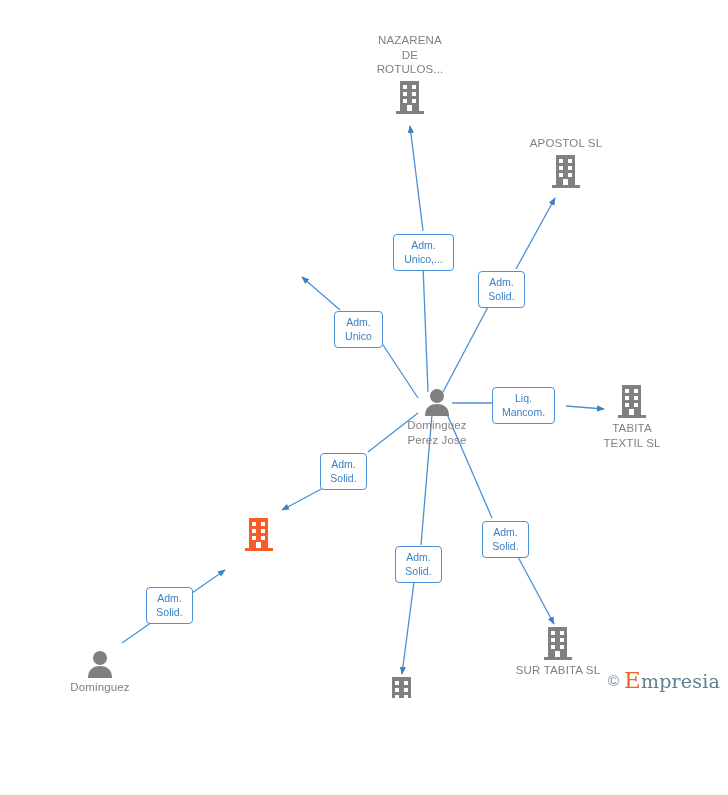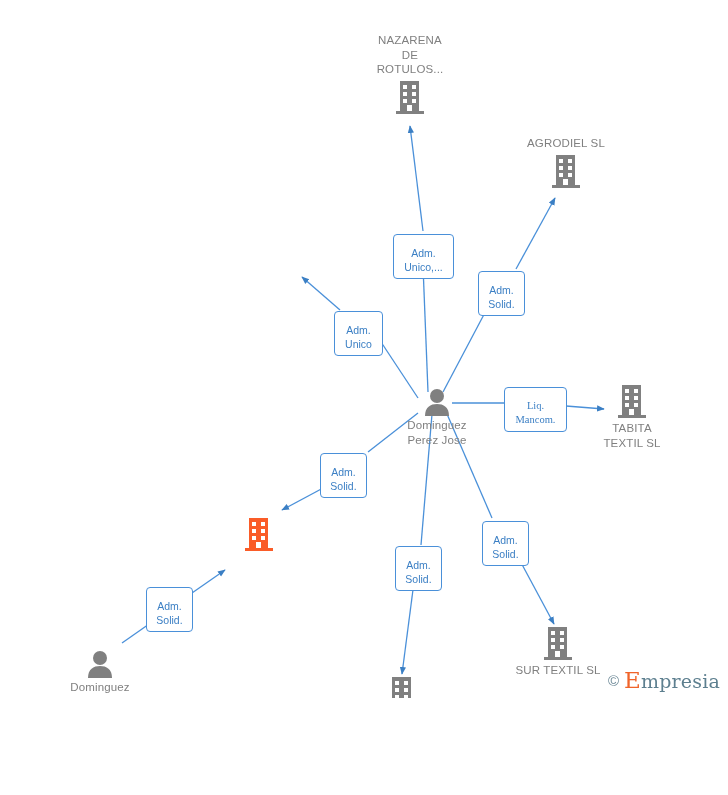--- a/index.html
+++ b/index.html
@@ -54,21 +54,21 @@
   .edge-label {
     position: absolute;
     z-index: 4;
     background: #ffffff;
     border: 1px solid #4a90d9;
     border-radius: 4px;
     color: #3b7fc4;
     font-size: 10.5px;
     line-height: 14px;
     text-align: center;
-    padding: 11px 6px 4px 6px;
+    padding: 3px 6px 4px 6px;
     white-space: pre-line;
     box-sizing: border-box;
   }
 
   
   #watermark {
     position: absolute;
     right: 8px;
     bottom: 6px;
     z-index: 6;
@@ -161,21 +161,21 @@
         <rect x="17" y="13" width="4" height="4" fill="#ffffff"></rect>
         <rect x="8" y="20" width="4" height="4" fill="#ffffff"></rect>
         <rect x="17" y="20" width="4" height="4" fill="#ffffff"></rect>
         <rect x="12" y="26" width="5" height="6" fill="#ffffff"></rect>
       </svg>
     </span>
   </div>
 
 
   <div class="node company label-above" style="left:566px; top:136px;">
-    <span class="label">AGRODIEL SL</span>
+    <span class="label">APOSTOL SL</span>
     <span class="glyph">
       <svg width="30" height="36" viewBox="0 0 30 36" xmlns="http://www.w3.org/2000/svg">
         <rect x="5" y="2" width="19" height="30" fill="#808080"></rect>
         <rect x="1" y="32" width="28" height="3" fill="#808080"></rect>
         <rect x="8" y="6" width="4" height="4" fill="#ffffff"></rect>
         <rect x="17" y="6" width="4" height="4" fill="#ffffff"></rect>
         <rect x="8" y="13" width="4" height="4" fill="#ffffff"></rect>
         <rect x="17" y="13" width="4" height="4" fill="#ffffff"></rect>
         <rect x="8" y="20" width="4" height="4" fill="#ffffff"></rect>
         <rect x="17" y="20" width="4" height="4" fill="#ffffff"></rect>
@@ -209,21 +209,21 @@
         <rect x="1" y="32" width="28" height="3" fill="#808080"></rect>
         <rect x="8" y="6" width="4" height="4" fill="#ffffff"></rect>
         <rect x="17" y="6" width="4" height="4" fill="#ffffff"></rect>
         <rect x="8" y="13" width="4" height="4" fill="#ffffff"></rect>
         <rect x="17" y="13" width="4" height="4" fill="#ffffff"></rect>
         <rect x="8" y="20" width="4" height="4" fill="#ffffff"></rect>
         <rect x="17" y="20" width="4" height="4" fill="#ffffff"></rect>
         <rect x="12" y="26" width="5" height="6" fill="#ffffff"></rect>
       </svg>
     </span>
-    <span class="label">SUR TEXTIL  SL</span>
+    <span class="label">SUR TABITA  SL</span>
   </div>
 
   <div class="node company" style="left:402px; top:675px;">
     <span class="glyph">
       <svg width="30" height="36" viewBox="0 0 30 36" xmlns="http://www.w3.org/2000/svg">
         <rect x="5" y="2" width="19" height="30" fill="#808080"></rect>
         <rect x="1" y="32" width="28" height="3" fill="#808080"></rect>
         <rect x="8" y="6" width="4" height="4" fill="#ffffff"></rect>
         <rect x="17" y="6" width="4" height="4" fill="#ffffff"></rect>
         <rect x="8" y="13" width="4" height="4" fill="#ffffff"></rect>
@@ -276,21 +276,21 @@
 
   <div class="edge-label" style="left:393px; top:234px; width:61px;">Adm.
 Unico,...</div>
 
   <div class="edge-label" style="left:334px; top:311px; width:49px;">Adm.
 Unico</div>
 
   <div class="edge-label" style="left:478px; top:271px; width:47px;">Adm.
 Solid.</div>
 
-  <div class="edge-label" style="left:504px; top:387px; width:63px;font-family:Liberation Serif, serif;">Liq.
+  <div class="edge-label" style="left:492px; top:387px; width:63px;">Liq.
 Mancom.</div>
 
   <div class="edge-label" style="left:482px; top:521px; width:47px;">Adm.
 Solid.</div>
 
   <div class="edge-label" style="left:395px; top:546px; width:47px;">Adm.
 Solid.</div>
 
   <div class="edge-label" style="left:320px; top:453px; width:47px;">Adm.
 Solid.</div>

